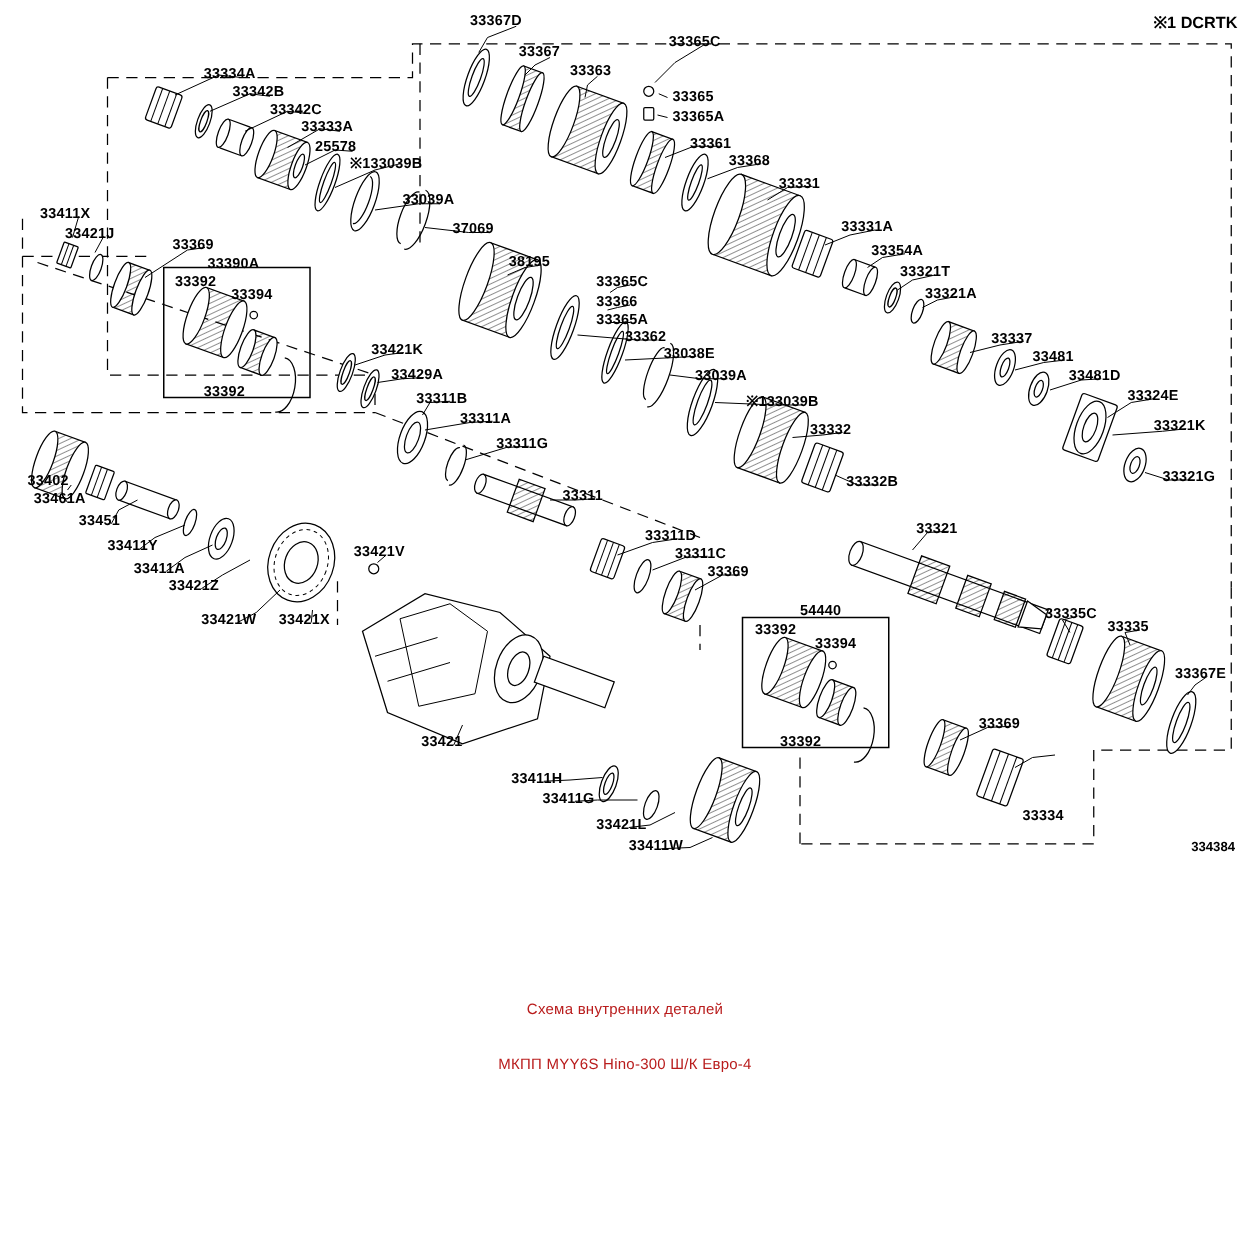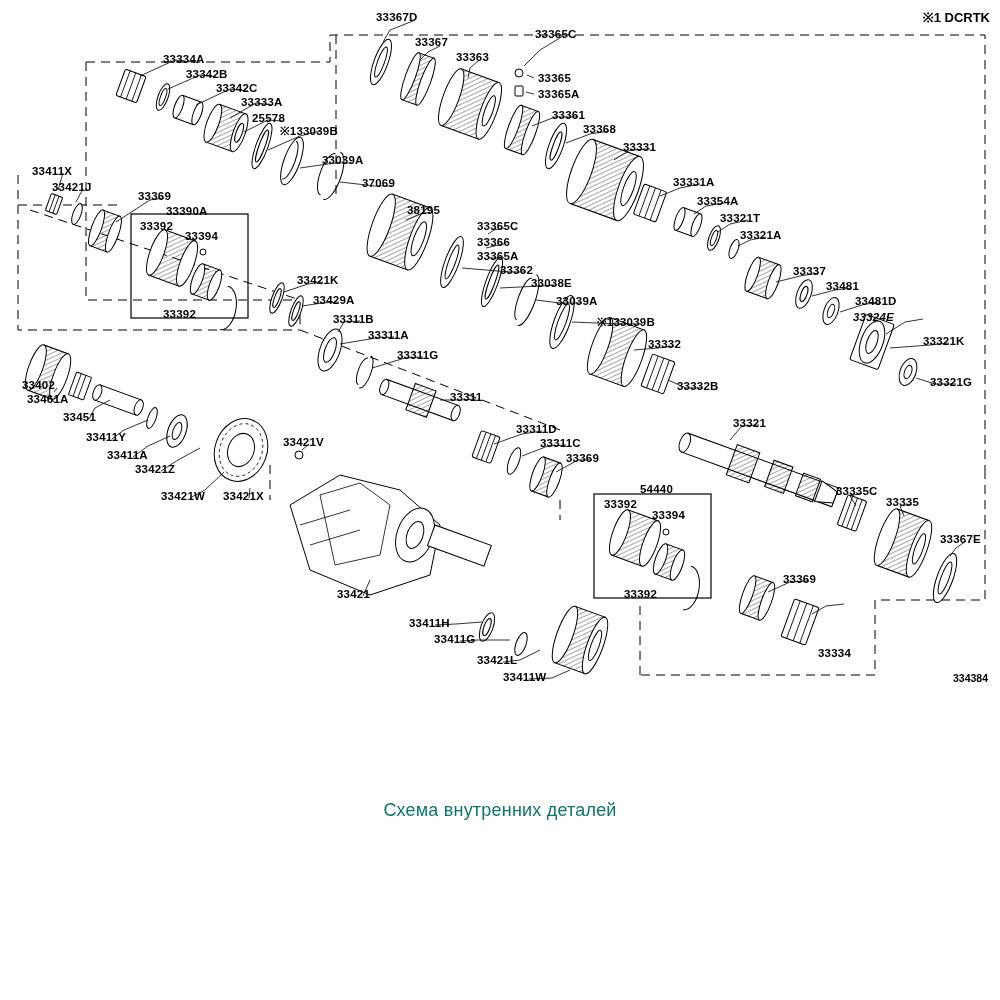--- a/index.html
+++ b/index.html
@@ -48,22 +48,22 @@
   }
   #caption {
     position: absolute;
     left: 0;
     top: 800px;
     width: 1000px;
     text-align: center;
   }
   #caption .cap-line {
     font-family: "Liberation Sans", sans-serif;
-    font-size: 18px;
-    color: #0f766e;
+    font-size: 12px;
+    color: #b91c1c;
     margin: 0 0 30px 0;
     letter-spacing: 0.2px;
   }
   svg { display: block; }
   .ln { stroke: #000; stroke-width: 1; fill: none; }
   .thin { stroke: #000; stroke-width: 0.8; fill: none; }
   .dash { stroke: #000; stroke-width: 1; fill: none; stroke-dasharray: 9 6; }
   .fillw { fill: #ffffff; stroke: #000; stroke-width: 1; }
   .hatch { fill: url(#hatchPat); stroke: #000; stroke-width: 1; }
   .box { fill: none; stroke: #000; stroke-width: 1.2; }
@@ -593,21 +593,21 @@
       <div class="label" style="left: 163px; top: 309px;">33392</div>
       <div class="label" style="left: 407px; top: 205px;">38195</div>
       <div class="label" style="left: 477px; top: 221px;">33365C</div>
       <div class="label" style="left: 477px; top: 237px;">33366</div>
       <div class="label" style="left: 477px; top: 251px;">33365A</div>
       <div class="label" style="left: 500px; top: 265px;">33362</div>
       <div class="label" style="left: 531px; top: 278px;">33038E</div>
       <div class="label" style="left: 793px; top: 266px;">33337</div>
       <div class="label" style="left: 826px; top: 281px;">33481</div>
       <div class="label" style="left: 855px; top: 296px;">33481D</div>
-      <div class="label" style="left: 853px; top: 312px; font-style: italic;">33324E</div>
+      <div class="label" style="left: 902px; top: 312px;">33324E</div>
       <div class="label" style="left: 923px; top: 336px;">33321K</div>
       <div class="label" style="left: 930px; top: 377px;">33321G</div>
       <div class="label" style="left: 297px; top: 275px;">33421K</div>
       <div class="label" style="left: 313px; top: 295px;">33429A</div>
       <div class="label" style="left: 333px; top: 314px;">33311B</div>
       <div class="label" style="left: 368px; top: 330px;">33311A</div>
       <div class="label" style="left: 397px; top: 350px;">33311G</div>
       <div class="label" style="left: 556px; top: 296px;">33039A</div>
       <div class="label" style="left: 597px; top: 317px;">※133039B</div>
       <div class="label" style="left: 648px; top: 339px;">33332</div>
@@ -638,13 +638,14 @@
       <div class="label" style="left: 337px; top: 589px;">33421</div>
       <div class="label" style="left: 409px; top: 618px;">33411H</div>
       <div class="label" style="left: 434px; top: 634px;">33411G</div>
       <div class="label" style="left: 477px; top: 655px;">33421L</div>
       <div class="label" style="left: 503px; top: 672px;">33411W</div>
     </div>
 </div>
 
 <div id="caption">
   <p class="cap-line">Схема внутренних деталей</p>
+  <p class="cap-line">МКПП MYY6S Hino-300 Ш/К Евро-4</p>
 </div>
 
 </body></html>

